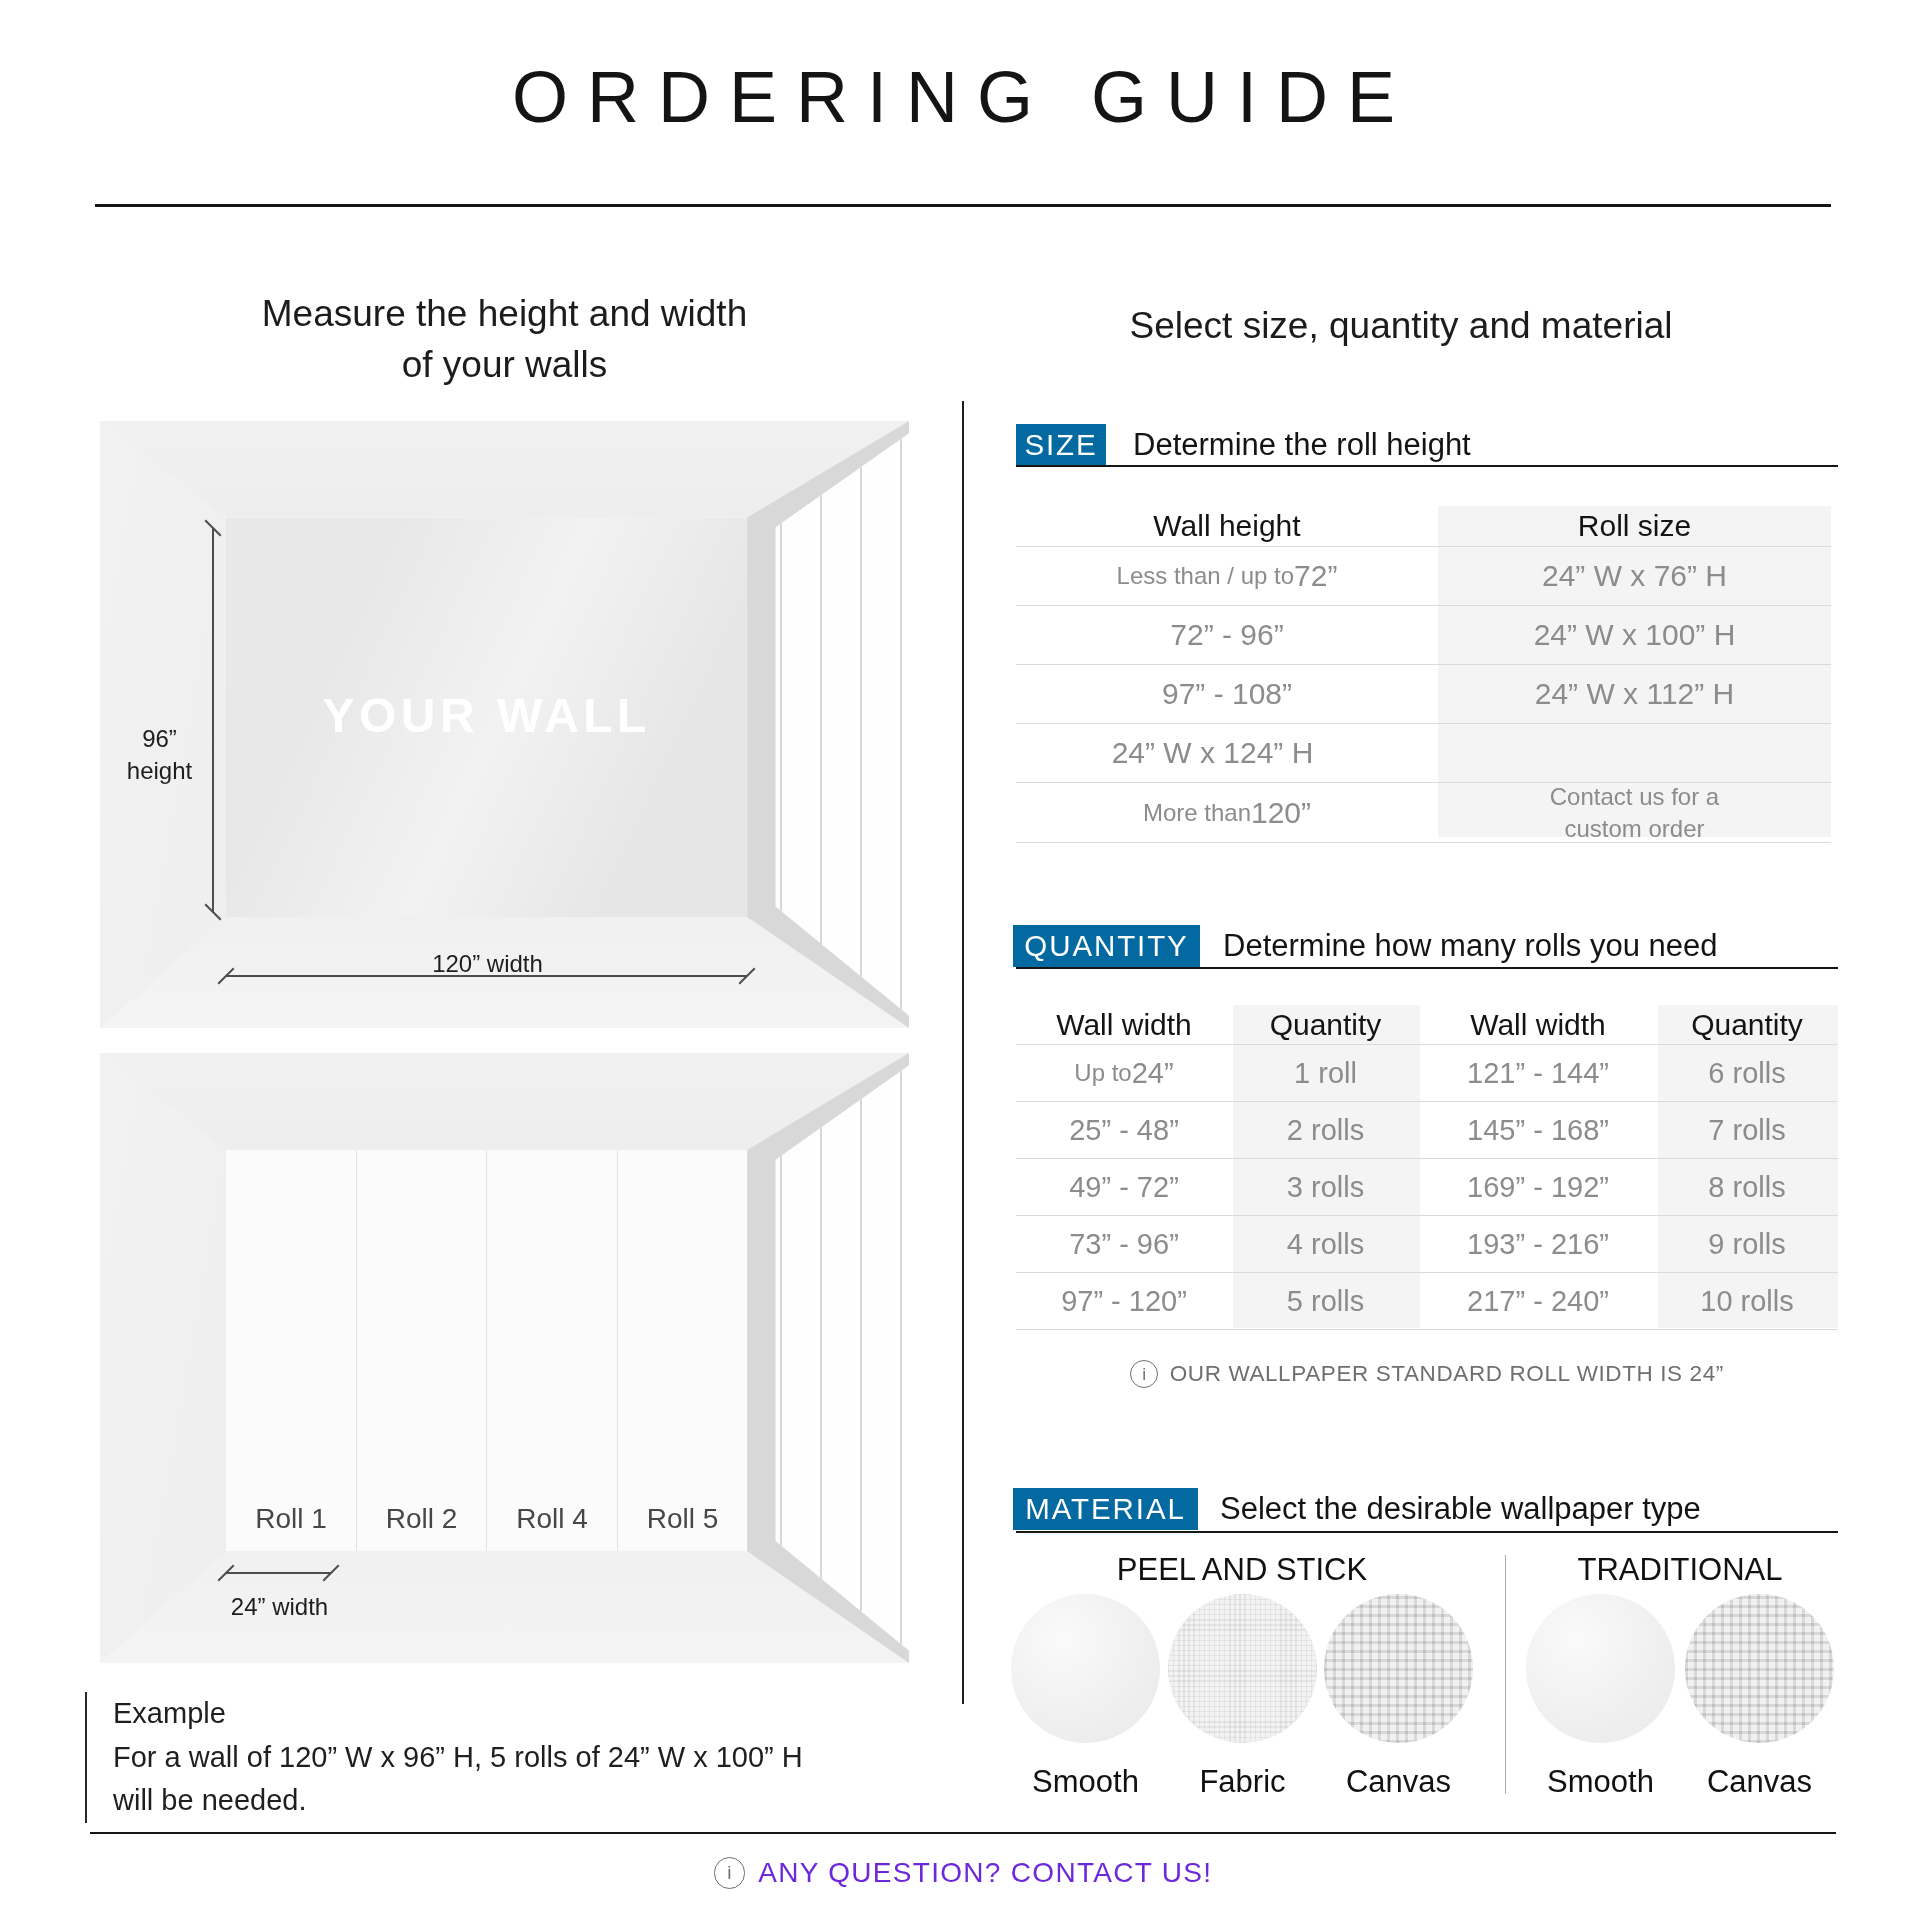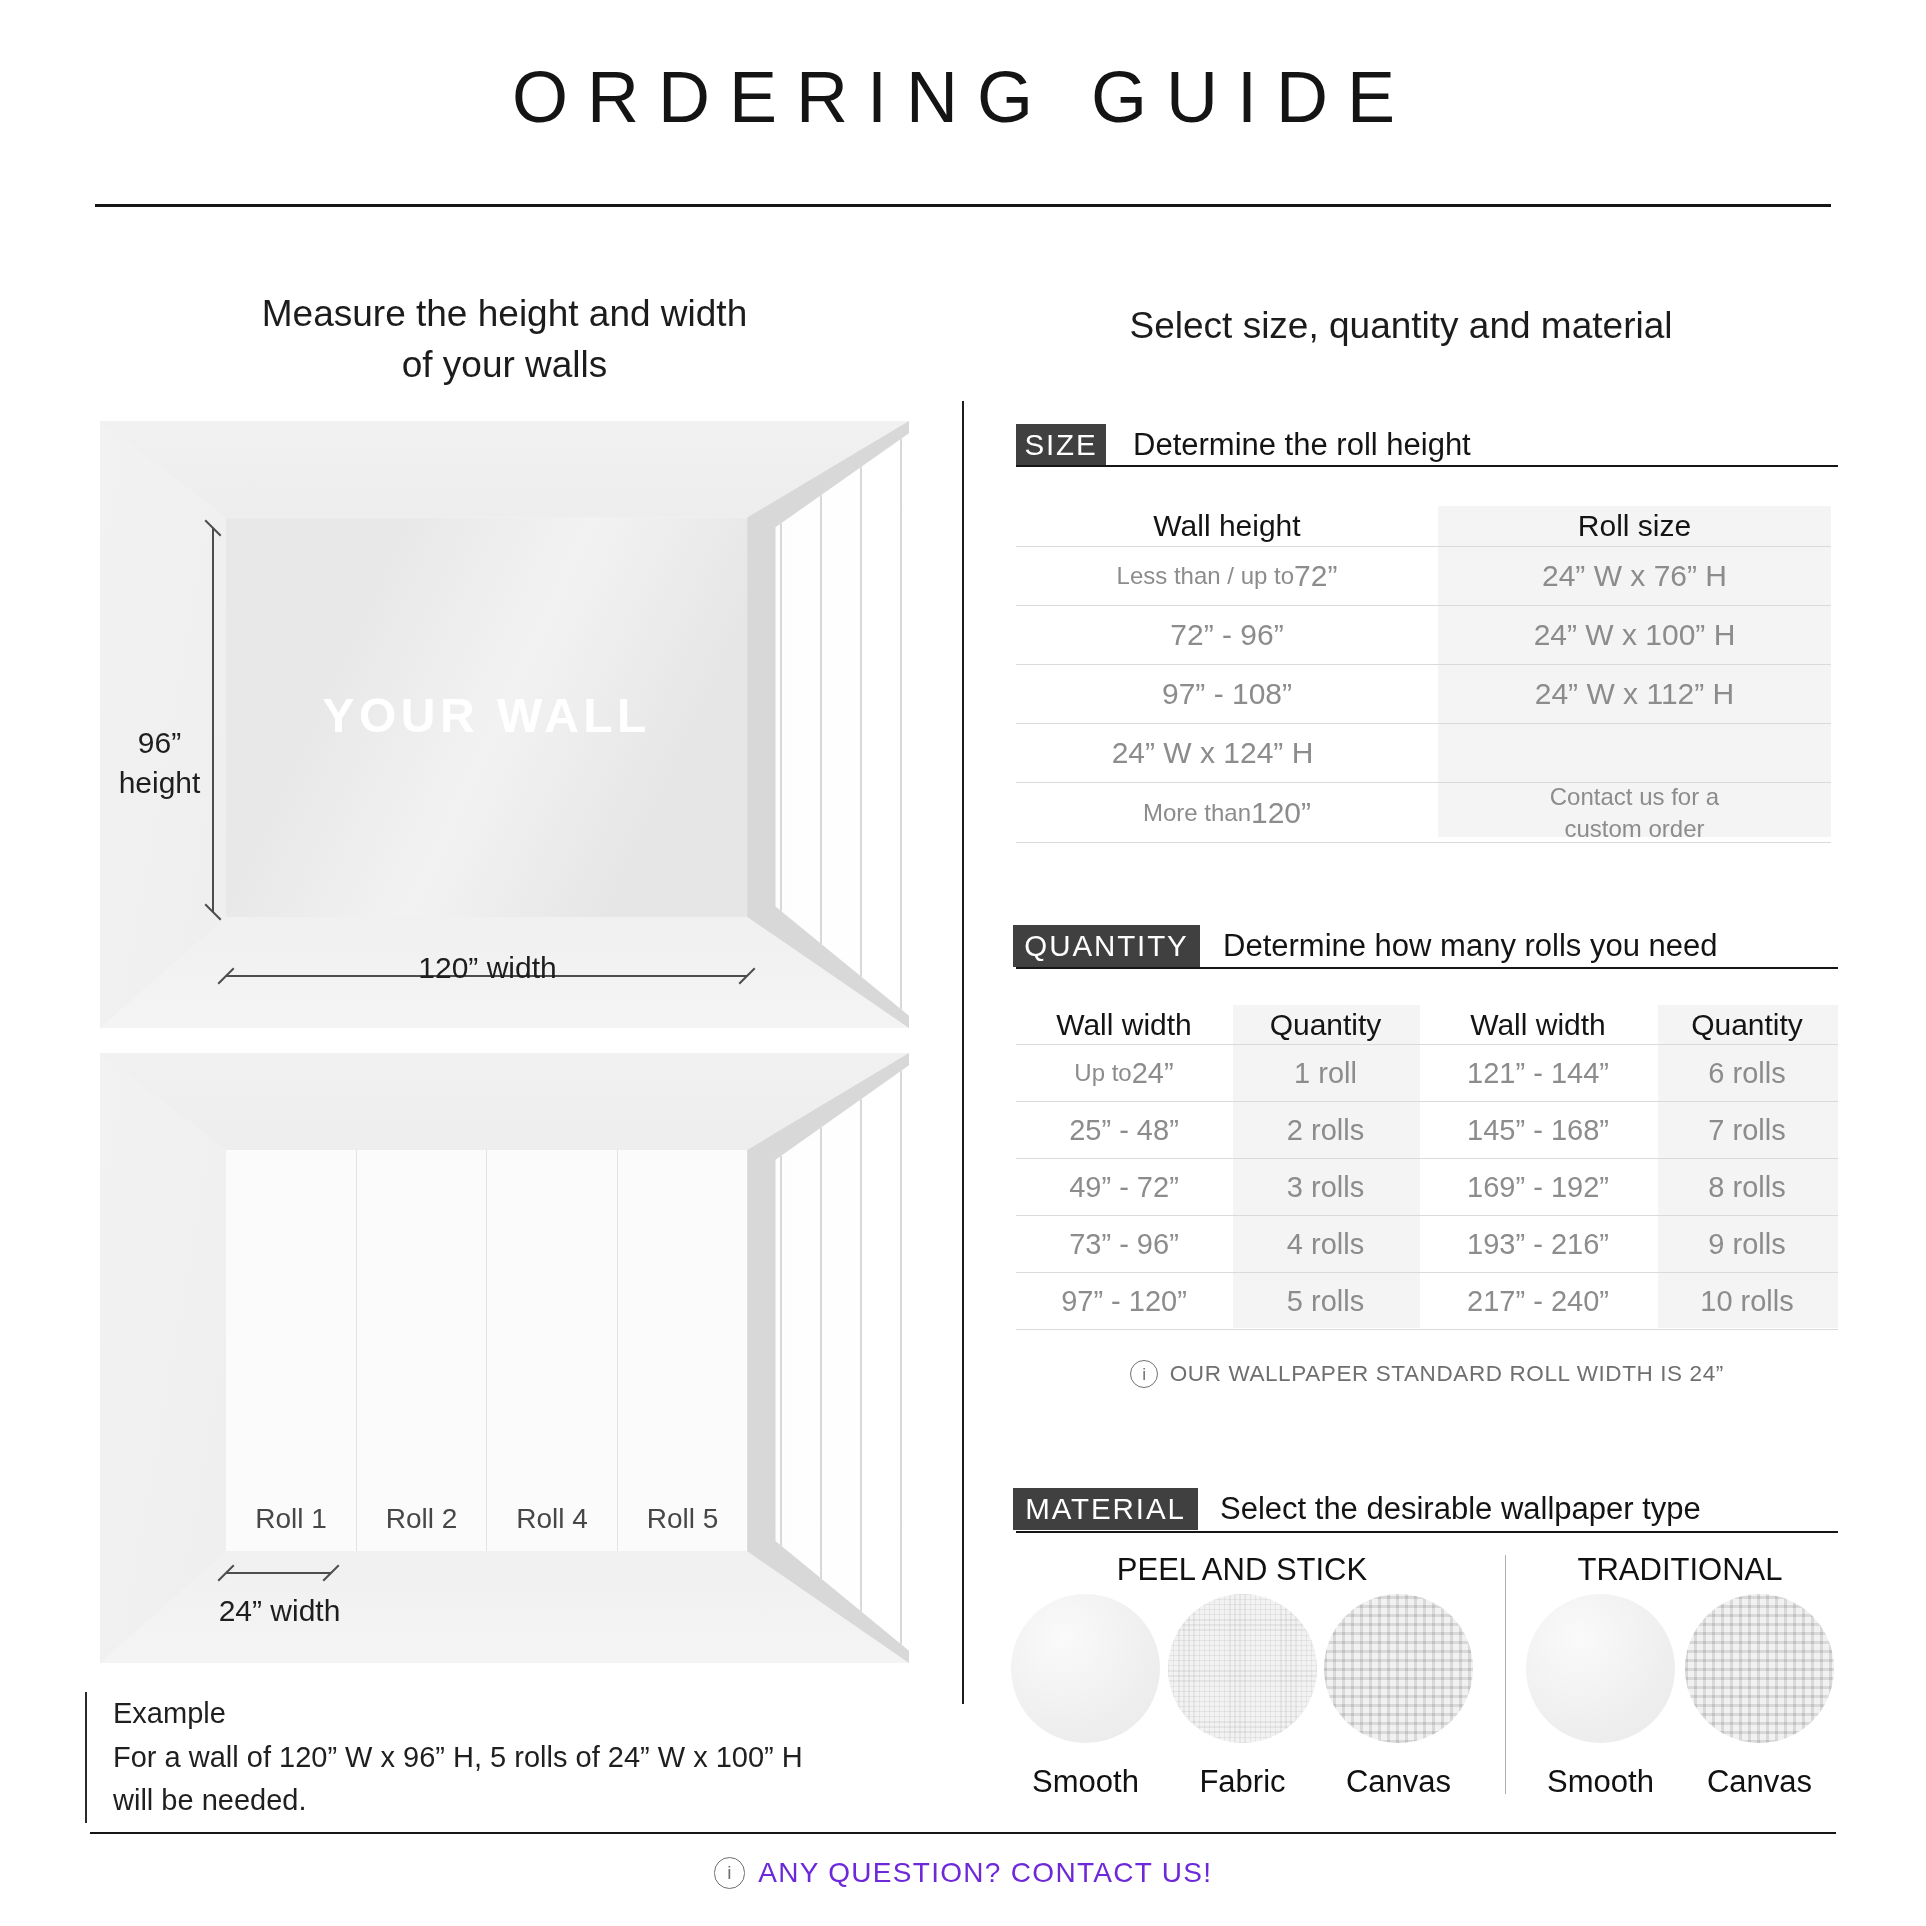--- a/index.html
+++ b/index.html
@@ -44,31 +44,31 @@
 
   
   .dim-v{position:absolute;width:1.9px;background:#4d4d4d;}
   .dim-v::before,.dim-v::after{content:"";position:absolute;width:22px;height:1.9px;background:#4d4d4d;left:-10.3px;}
   .dim-v::before{top:-0.6px;transform:rotate(45deg);}
   .dim-v::after{bottom:-0.6px;transform:rotate(45deg);}
   .dim-h{position:absolute;height:1.9px;background:#4d4d4d;}
   .dim-h::before,.dim-h::after{content:"";position:absolute;width:1.9px;height:22px;background:#4d4d4d;top:-10.3px;}
   .dim-h::before{left:-0.6px;transform:rotate(45deg);}
   .dim-h::after{right:-0.6px;transform:rotate(45deg);}
-  .dim-label{position:absolute;font-size:30px;color:#1e1e1e;text-align:center;line-height:1.32;white-space:pre-line;}
+  .dim-label{position:absolute;font-size:24px;color:#1e1e1e;text-align:center;line-height:1.32;white-space:pre-line;}
 
   
   .example{position:absolute;left:85px;top:1692px;width:841px;border-left:2.6px solid #2a2a2a;
            padding-left:26px;font-size:29px;line-height:1.5;color:#1f1f1f;}
 
   
   .v-divider{position:absolute;left:962px;top:401px;width:1.9px;height:1303px;background:#1d1d1d;}
 
   
-  .badge{position:absolute;background:#404040;color:#ffffff;text-align:center;
+  .badge{position:absolute;background:#0369a1;color:#ffffff;text-align:center;
          font-size:29.5px;font-weight:500;letter-spacing:1.9px;}
   .size-badge{left:1016px;top:424px;width:90px;height:41px;line-height:41px;}
   .qty-badge{left:1013px;top:925px;width:187px;height:42px;line-height:42px;}
   .mat-badge{left:1013px;top:1488px;width:185px;height:42px;line-height:42px;}
   .subtitle{position:absolute;font-size:31px;color:#141414;}
   .size-subtitle{left:1133px;top:424px;height:41px;line-height:41px;}
   .qty-subtitle{left:1223px;top:925px;height:42px;line-height:42px;}
   .mat-subtitle{left:1220px;top:1488px;height:42px;line-height:42px;}
   .size-rule{left:1016px;top:465px;width:822px;height:1.9px;}
   .qty-rule{left:1016px;top:967px;width:822px;height:1.9px;}

